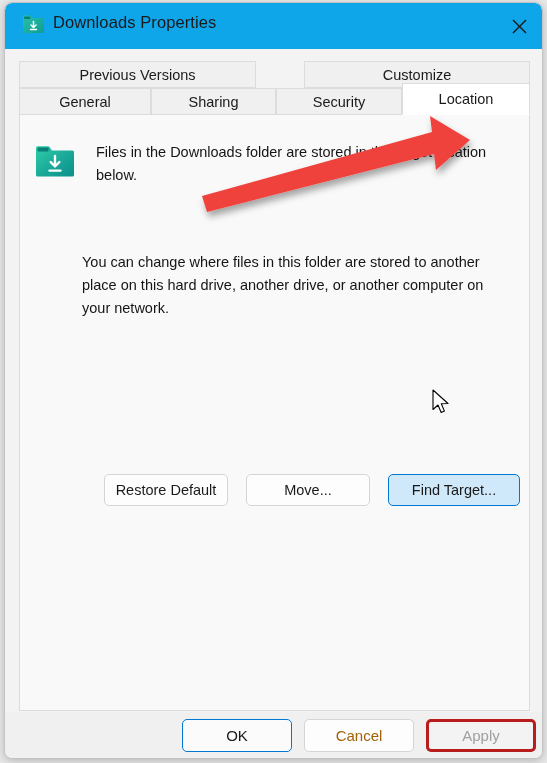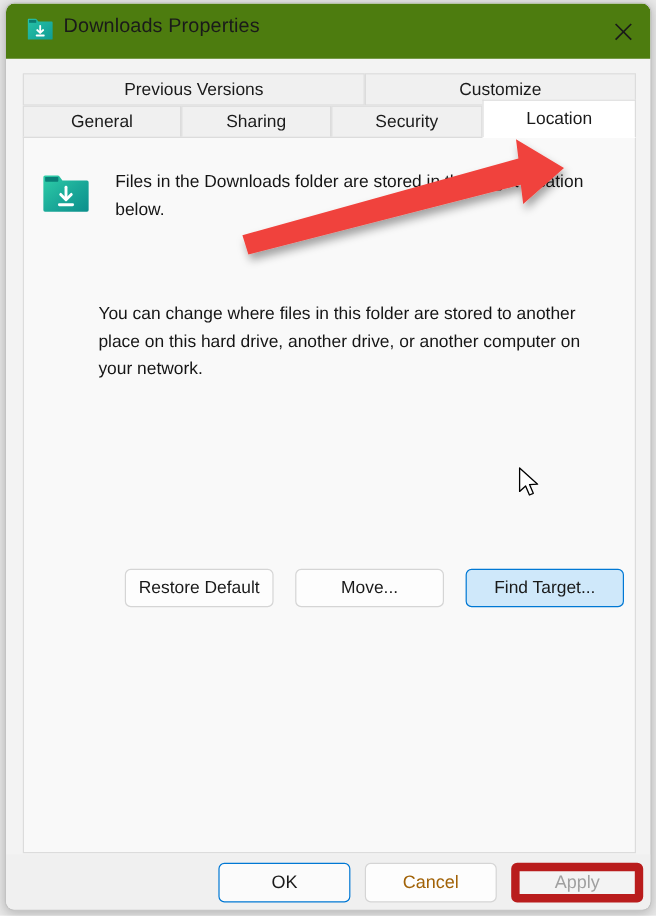--- a/index.html
+++ b/index.html
@@ -28,21 +28,21 @@
     box-shadow: 0 2px 10px rgba(0,0,0,0.22);
     overflow: hidden;
   }
 
   
   #titlebar {
     position: absolute;
     left: 0; top: 0;
     width: 100%;
     height: 46px;
-    background: #4d7c0f;
+    background: #0ea5e9;
     border-top-left-radius: 7px;
     border-top-right-radius: 7px;
   }
   #title-icon {
     position: absolute;
     left: 18px;
     top: 12px;
     width: 21px;
     height: 19px;
   }
@@ -237,21 +237,21 @@
   }
   #btn-cancel {
     left: 299px; width: 110px;
     background: #fdfdfd;
     border: 1px solid #d5d5d5;
     color: #a16207;
   }
   #btn-apply {
     left: 421px; width: 110px;
     background: #f3f3f3;
-    border: 7px solid #b91c1c;
+    border: 3px solid #b91c1c;
     color: #a0a0a0;
   }
 
   
   #arrow-annotation {
     position: absolute;
     left: 0; top: 0;
     width: 547px;
     height: 763px;
     pointer-events: none;
@@ -295,21 +295,21 @@
     <div id="close-button">
       <svg width="17" height="17" viewBox="0 0 17 17">
         <line x1="2" y1="2" x2="15" y2="15" stroke="#1a1a1a" stroke-width="1.4"></line>
         <line x1="15" y1="2" x2="2" y2="15" stroke="#1a1a1a" stroke-width="1.4"></line>
       </svg>
     </div>
   </div>
 
   <div id="tabstrip">
     <div class="tab-row row1">
-      <div class="tab" style="left:0px; width:285px;">
+      <div class="tab" style="left:0px; width:237px;">
         <span>Previous Versions</span>
       </div>
       <div class="tab" style="left:285px; width:226px;">
         <span>Customize</span>
       </div>
     </div>
     <div class="tab-row row2">
       <div class="tab" style="left:0px; width:132px;">
         <span>General</span>
       </div>

